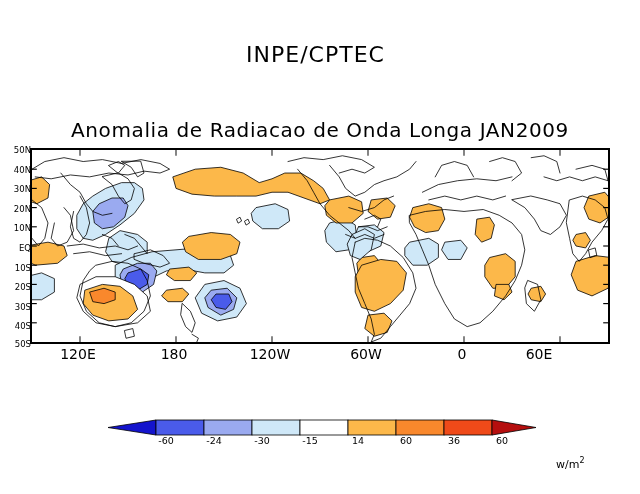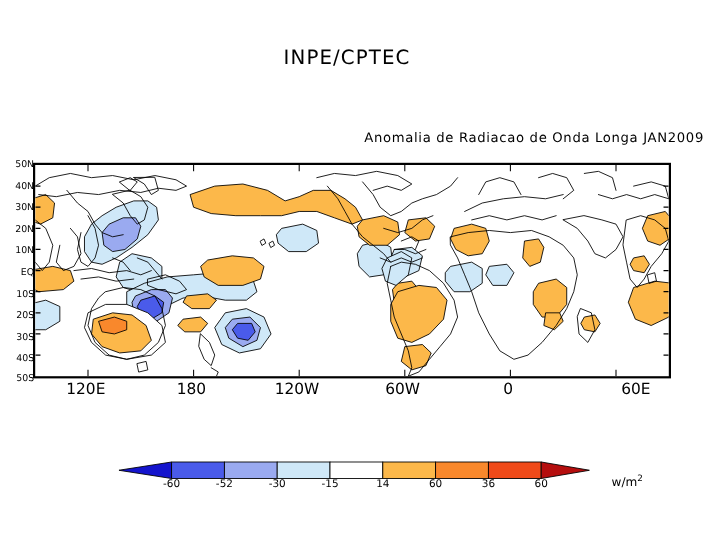--- a/index.html
+++ b/index.html
@@ -5,25 +5,25 @@
   html,body{margin:0;padding:0;}
   body{
     width:640px;height:494px;background:#ffffff;
     font-family:"DejaVu Sans","Liberation Sans",sans-serif;
     overflow:hidden;position:relative;
   }
   #root{position:absolute;inset:0;}
 
   .main-title{
     position:absolute;left:0;top:42px;width:631px;text-align:center;
-    font-size:18px;letter-spacing:1px;color:#000;
+    font-size:22px;letter-spacing:1px;color:#000;
   }
   .sub-title{
-    position:absolute;left:0;top:118px;width:640px;text-align:right;
-    font-size:12px;letter-spacing:0.6px;color:#000;
+    position:absolute;left:0;top:118px;width:640px;text-align:center;
+    font-size:20px;letter-spacing:0.6px;color:#000;
   }
 
   
   .map-frame{
     position:absolute;left:30px;top:148px;width:580px;height:196px;
     border:2px solid #000;box-sizing:border-box;background:#fff;
   }
   .map-clip{position:absolute;inset:0;overflow:hidden;}
   .map-svg{position:absolute;left:0;top:0;}
   .ytick-wrap{position:absolute;left:5px;top:148px;width:30px;height:196px;}
@@ -37,23 +37,24 @@
     transform:translateX(-50%);
   }
 
   
   .cbar-wrap{position:absolute;left:108px;top:417px;width:428px;height:21px;}
   .cbar-svg{position:absolute;left:0;top:0;}
   .cbar-ticks{position:absolute;left:108px;top:435px;width:428px;height:14px;}
   .cbar-ticks div{
     position:absolute;top:0;white-space:nowrap;font-size:9.5px;color:#000;
     transform:translateX(-50%);
+    margin-left:10px;
   }
   .units{
-    position:absolute;left:556px;top:430px;font-size:11px;color:#000;white-space:nowrap;text-align:right;
+    position:absolute;left:556px;top:456px;font-size:11px;color:#000;white-space:nowrap;text-align:right;
   }
   .units sup{font-size:8px;vertical-align:super;}
 </style>
 </head>
 <body>
 
 <div id="root">
 
   <div class="main-title">INPE/CPTEC</div>
   <div class="sub-title">Anomalia de Radiacao de Onda Longa JAN2009</div>
@@ -239,41 +240,41 @@
       </svg>
     </div>
   </div>
 
   <div class="xtick-wrap">
     <div style="left:48px">120E</div>
     <div style="left:144px">180</div>
     <div style="left:240px">120W</div>
     <div style="left:336px">60W</div>
     <div style="left:432px">0</div>
-    <div style="left:548px">60E</div>
+    <div style="left:509px">60E</div>
   </div>
 
   <div class="cbar-wrap">
     <svg class="cbar-svg" width="428" height="21" viewBox="0 0 428 21">
 
       <path d="M0,10.5 L48,3 L48,18 Z" fill="#1414cd" stroke="#000" stroke-width="0.8"></path>
       <rect x="48" y="3" width="48" height="15" fill="#4a5bea" stroke="#000" stroke-width="0.8"></rect>
       <rect x="96" y="3" width="48" height="15" fill="#9aaaf0" stroke="#000" stroke-width="0.8"></rect>
       <rect x="144" y="3" width="48" height="15" fill="#cfe8f8" stroke="#000" stroke-width="0.8"></rect>
       <rect x="192" y="3" width="48" height="15" fill="#ffffff" stroke="#000" stroke-width="0.8"></rect>
       <rect x="240" y="3" width="48" height="15" fill="#fcb84a" stroke="#000" stroke-width="0.8"></rect>
       <rect x="288" y="3" width="48" height="15" fill="#f9882c" stroke="#000" stroke-width="0.8"></rect>
       <rect x="336" y="3" width="48" height="15" fill="#ef4a19" stroke="#000" stroke-width="0.8"></rect>
       <path d="M384,3 L428,10.5 L384,18 Z" fill="#b50e0e" stroke="#000" stroke-width="0.8"></path>
     </svg>
   </div>
 
   <div class="cbar-ticks">
     <div style="left:48px">-60</div>
-    <div style="left:96px">-52</div>
+    <div style="left:96px">-24</div>
     <div style="left:144px">-30</div>
     <div style="left:192px">-15</div>
     <div style="left:240px">14</div>
     <div style="left:288px">60</div>
     <div style="left:336px">36</div>
     <div style="left:384px">60</div>
   </div>
 
   <div class="units"><span>w/m</span><sup>2</sup></div>
 

